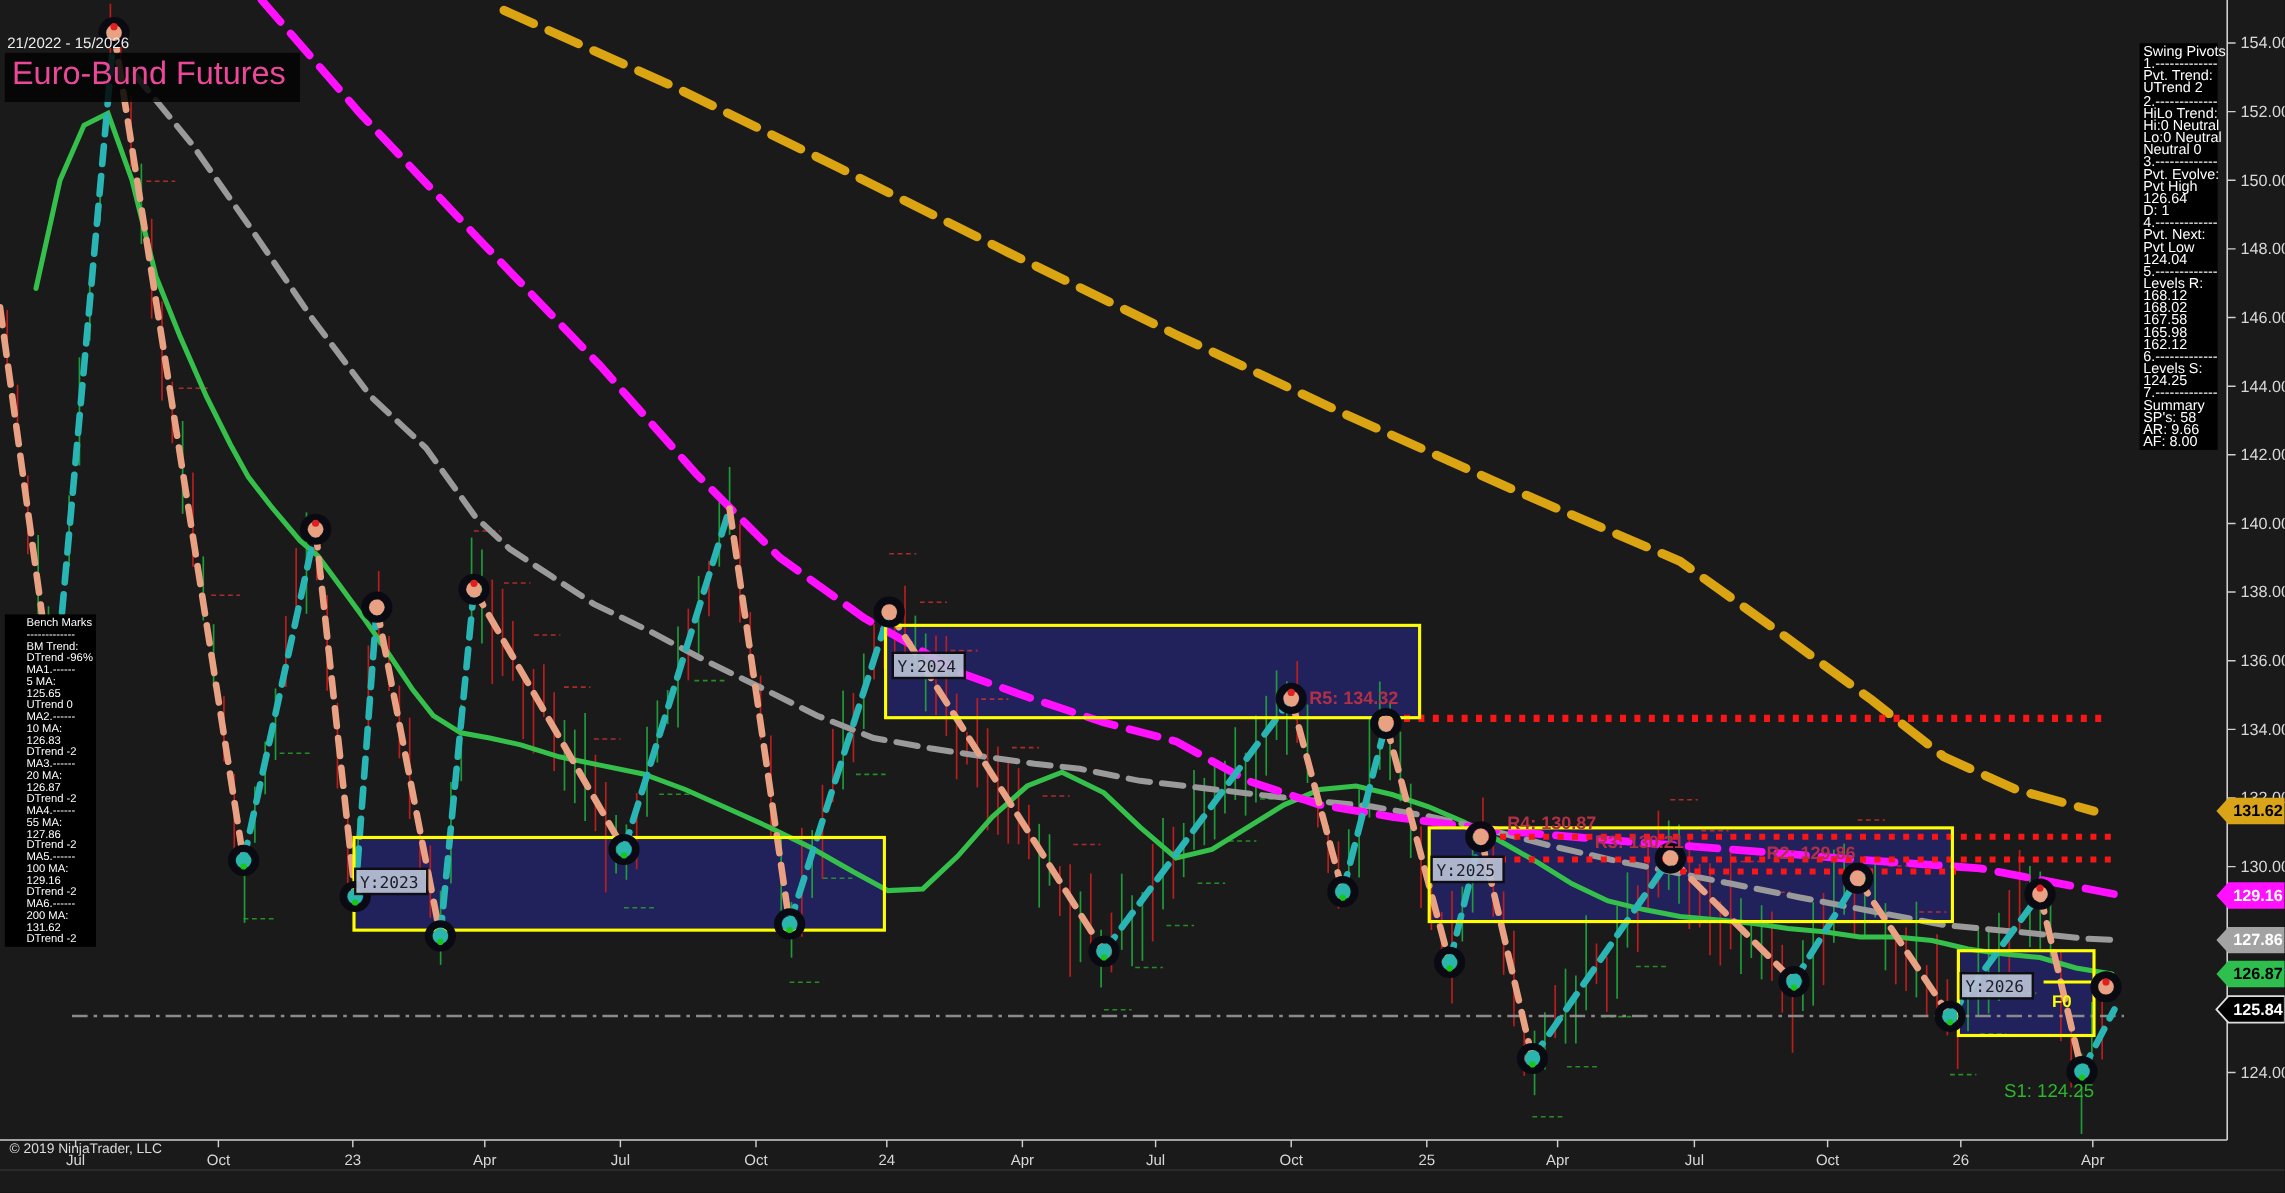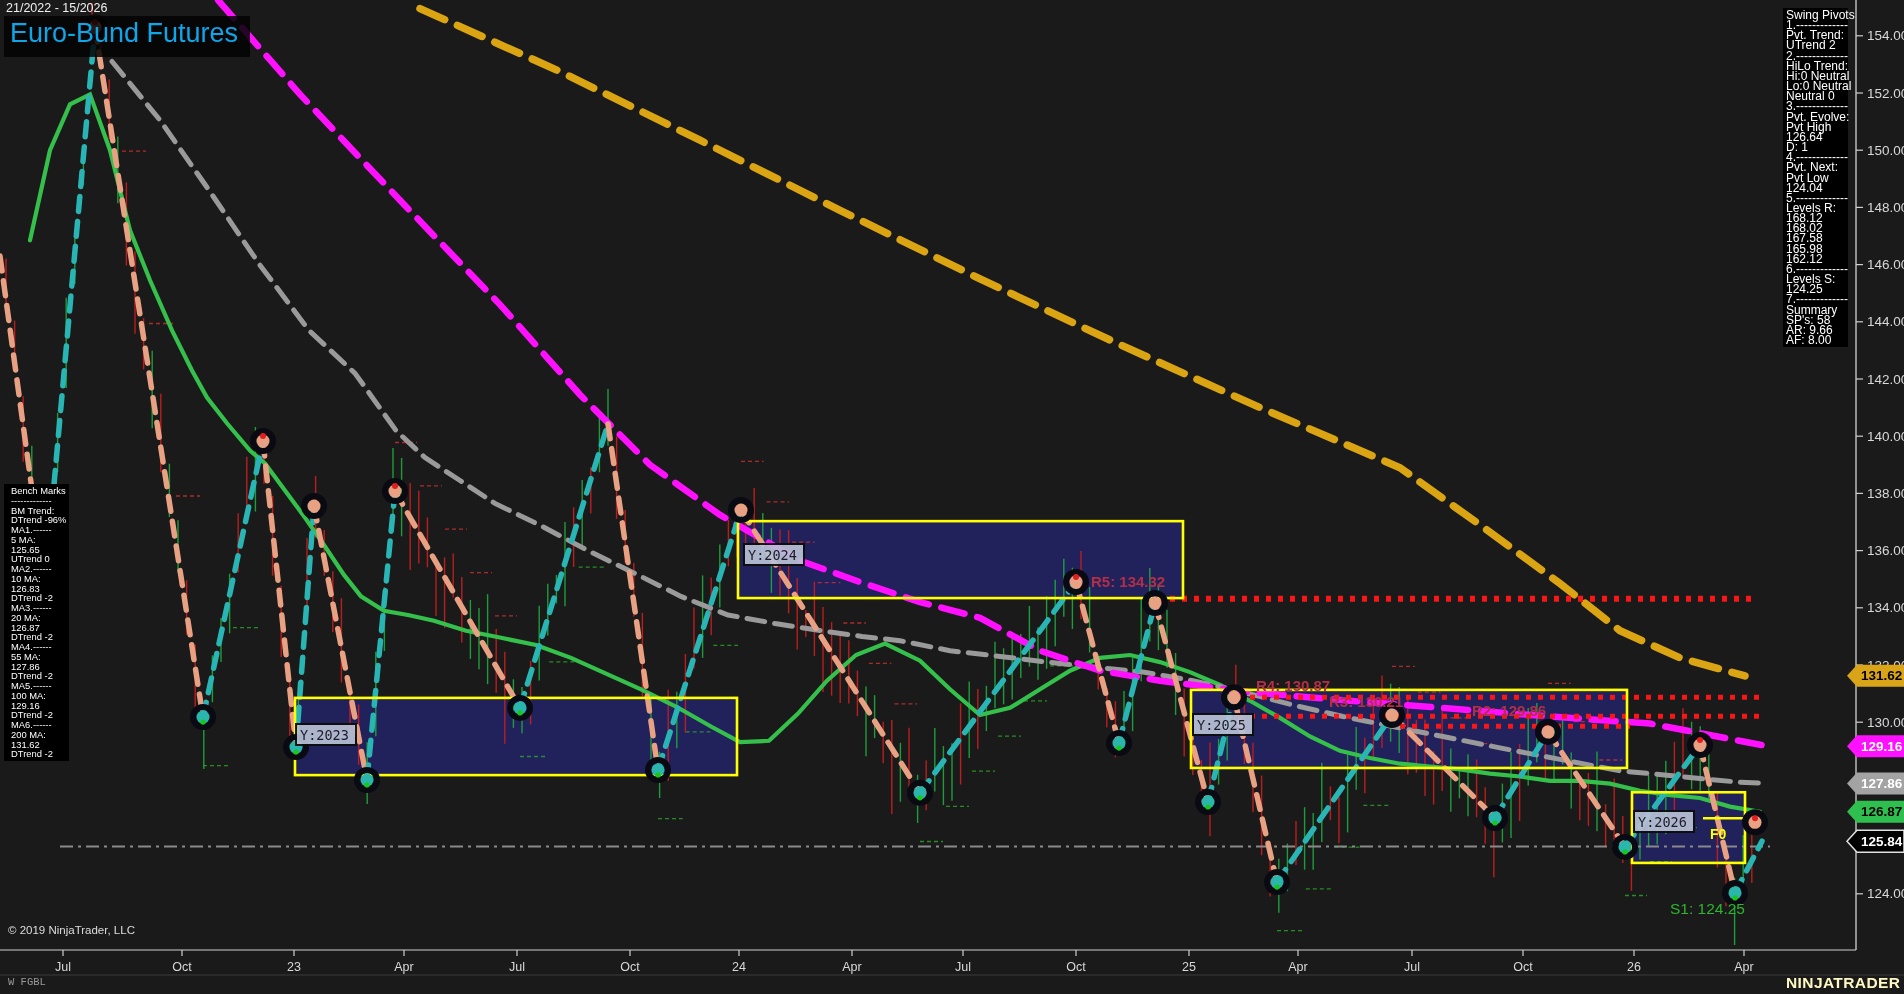--- a/index.html
+++ b/index.html
@@ -1,24 +1,24 @@
 <!DOCTYPE html>
 <html><head>
 <meta charset="utf-8">
 <style>
   html,body{margin:0;padding:0;background:#111;}
   .app{position:relative;width:1904px;height:994px;background:#1a1a1a;overflow:hidden;
        font-family:"Liberation Sans",sans-serif;}
   #chart-svg{position:absolute;left:0;top:0;z-index:1;}
-  .overlay{position:absolute;z-index:3;}
+  .overlay{position:absolute;z-index:3;margin-top:28px;}
   .date-range{left:6px;top:1px;font-size:12.5px;color:#efefef;}
-  .title-box{left:4px;top:16px;background:rgba(4,4,4,.86);color:#0ea5e9;
+  .title-box{left:4px;top:16px;background:rgba(4,4,4,.86);color:#ec4899;
              padding:2px 12px 7px 6px;font-size:27px;line-height:1.17;}
   .panel{background:#000;color:#fff;white-space:pre;z-index:4;}
-  .bench-panel{left:4px;top:484px;width:58px;font-size:9.4px;line-height:9.75px;padding:2px 0 2px 7px;}
+  .bench-panel{left:4px;top:484px;width:58px;font-size:9.4px;line-height:9.75px;padding:2px 0 2px 18px;}
   .swing-panel{left:1783px;top:8px;width:62px;font-size:12px;line-height:10.15px;padding:2px 0 2px 3px;}
   .copyright{left:8px;top:924px;font-size:11.5px;color:#ddd;}
   .wfgbl{left:8px;top:976px;font-size:10.5px;color:#9a9a9a;font-family:Liberation Mono, monospace;}
   .brand{left:1786px;top:974px;font-size:15.5px;font-weight:bold;letter-spacing:.4px;color:#fef9c3;}
 </style>
 </head>
 <body>
 
 <div class="app">
 

